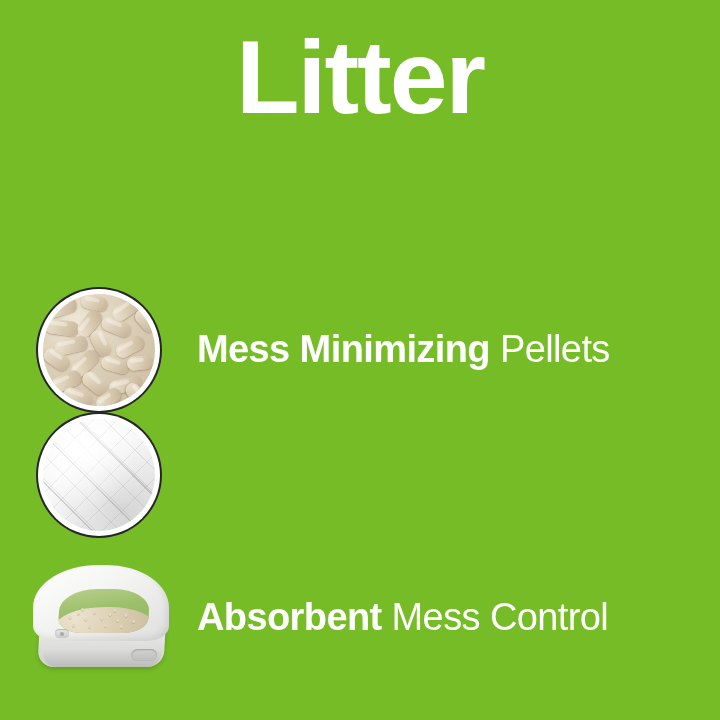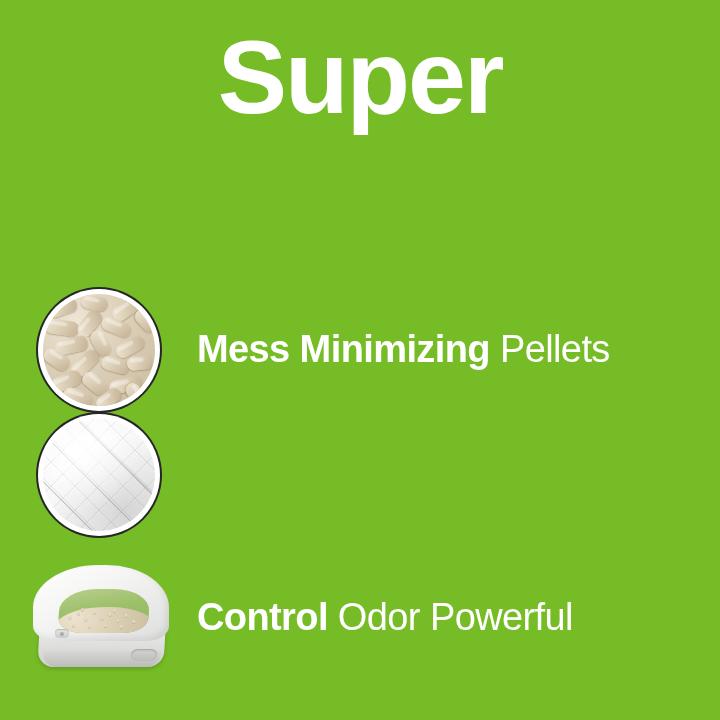--- a/index.html
+++ b/index.html
@@ -239,21 +239,21 @@
     border-radius: 50%;
     background: #a9a9a7;
   }
 </style>
 </head>
 <body>
 
 <div id="poster">
 
   <div class="headline">
-    <span class="headline-line l1">Super</span>
+    <span class="headline-line l1">Litter</span>
   </div>
 
   <div class="feature-row" id="row-pellets">
     <div class="media-slot">
       <div class="thumb-circle">
         <div class="thumb-inner">
           <div class="pellets-bg"></div>
           <div class="pellet" style="left:4px;  top:6px;  width:30px; height:15px; transform:rotate(-18deg);"></div>
           <div class="pellet" style="left:38px; top:2px;  width:27px; height:14px; transform:rotate(12deg);"></div>
           <div class="pellet" style="left:68px; top:7px;  width:32px; height:15px; transform:rotate(-35deg);"></div>
@@ -318,17 +318,17 @@
           <div class="lb-grain" style="left:62px; bottom:5px;  width:3px; height:3px;"></div>
           <div class="lb-grain" style="left:22px; bottom:22px; width:3px; height:3px;"></div>
           <div class="lb-grain" style="left:54px; bottom:21px; width:3px; height:3px;"></div>
         </div>
         <div class="lb-handle"></div>
         <div class="lb-clip"></div>
         <div class="lb-clip-dot"></div>
       </div>
     </div>
     <div class="feature-text">
-      <span class="strong">Control</span><span class="light"> Odor Powerful</span>
+      <span class="strong">Absorbent</span><span class="light"> Mess Control</span>
     </div>
   </div>
 
 </div>
 
 </body></html>

